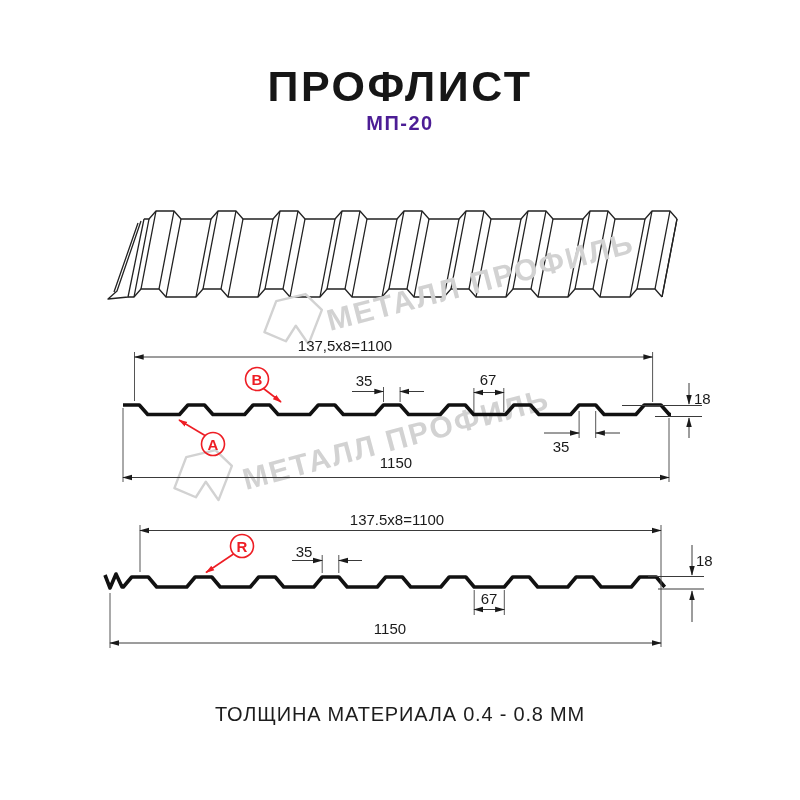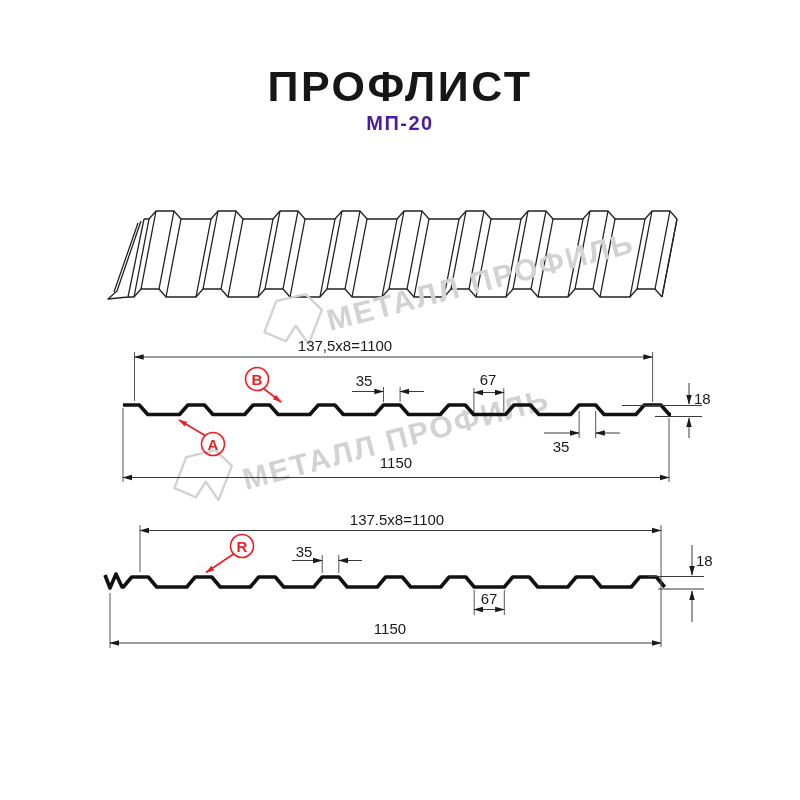--- a/index.html
+++ b/index.html
@@ -145,13 +145,14 @@
       <text x="390" y="634" text-anchor="middle">1150</text>
 
       <g>
         <circle class="red" cx="242" cy="546" r="11.5"></circle>
         <line class="red" x1="233.5" y1="554" x2="206" y2="572.5" marker-end="url(#arrR)"></line>
         <text class="redtxt" x="242" y="551.5" text-anchor="middle">R</text>
       </g>
     </g>
   </svg>
 
+  <div class="footer-note">ТОЛЩИНА МАТЕРИАЛА 0.4 - 0.8 ММ</div>
 </div>
 
 </body></html>

